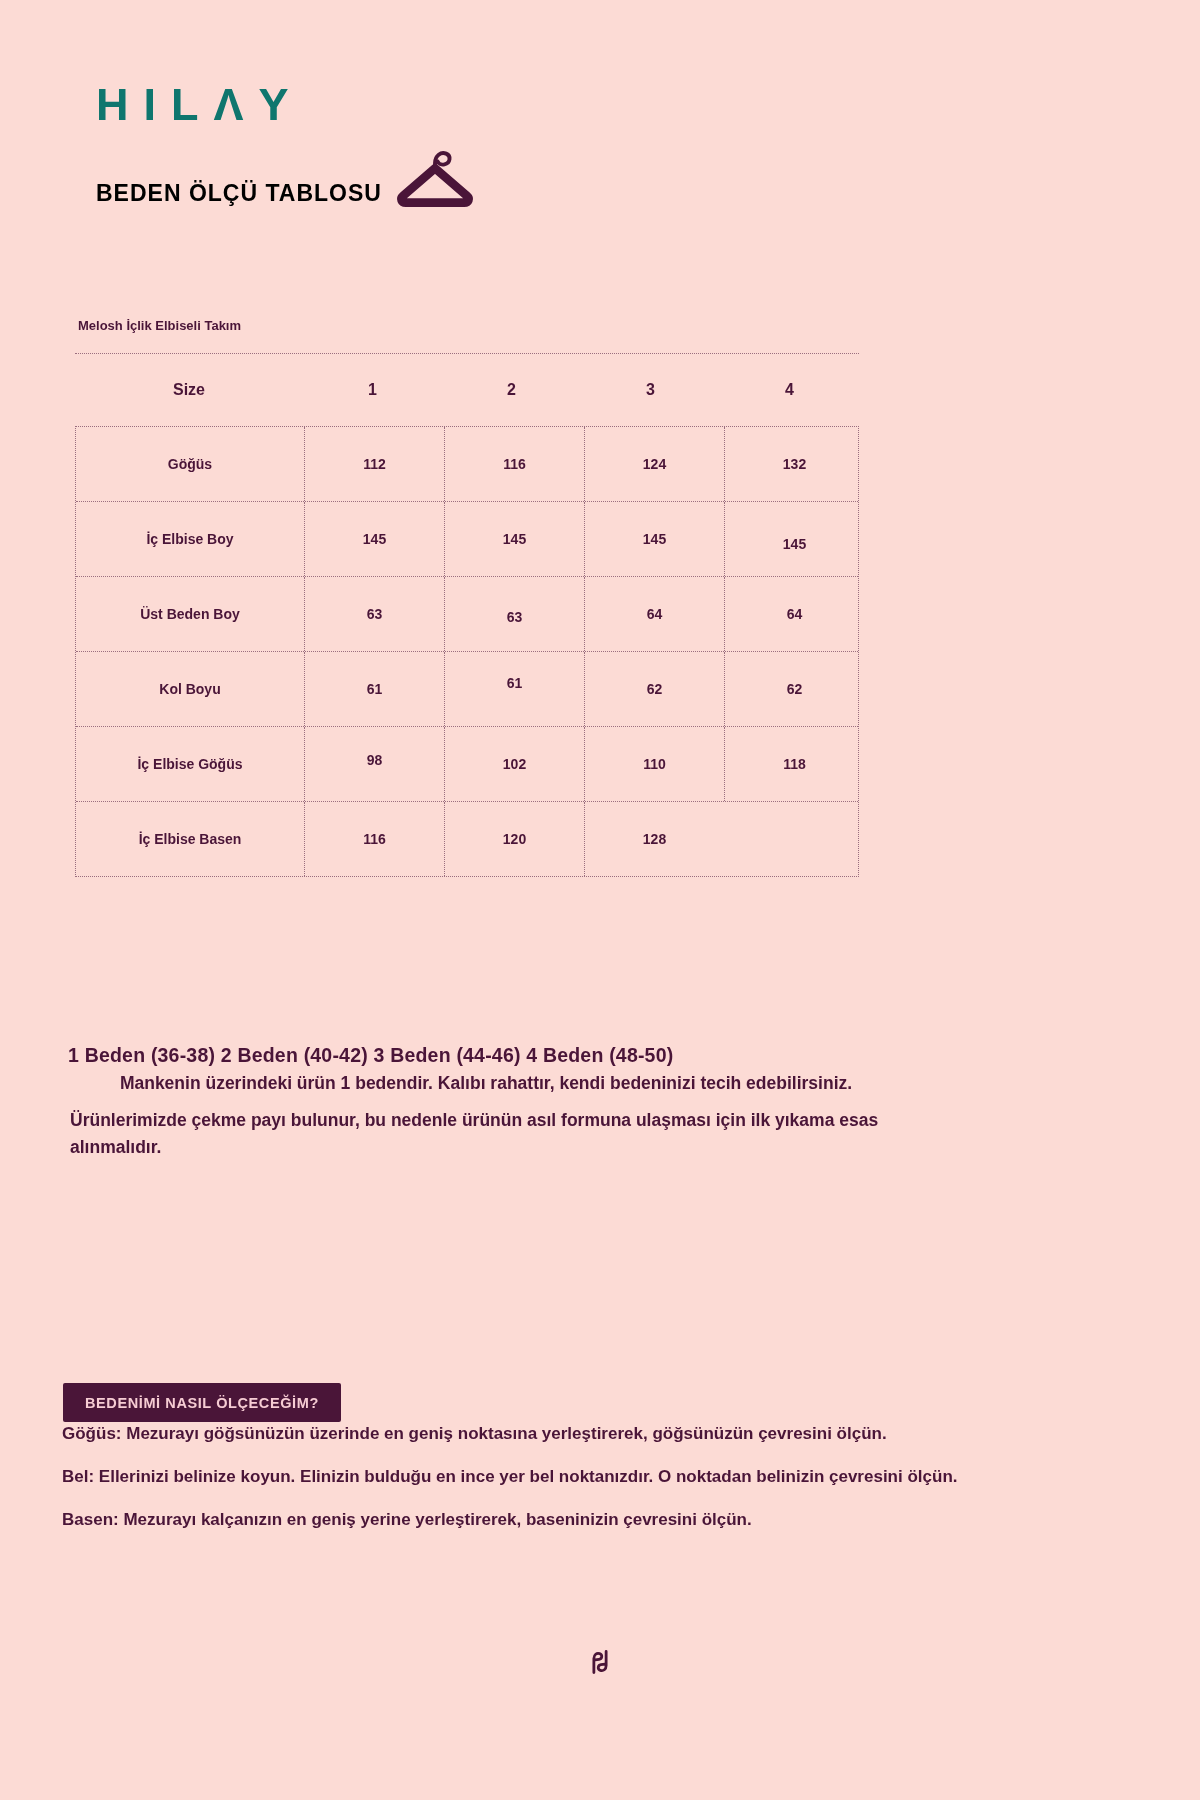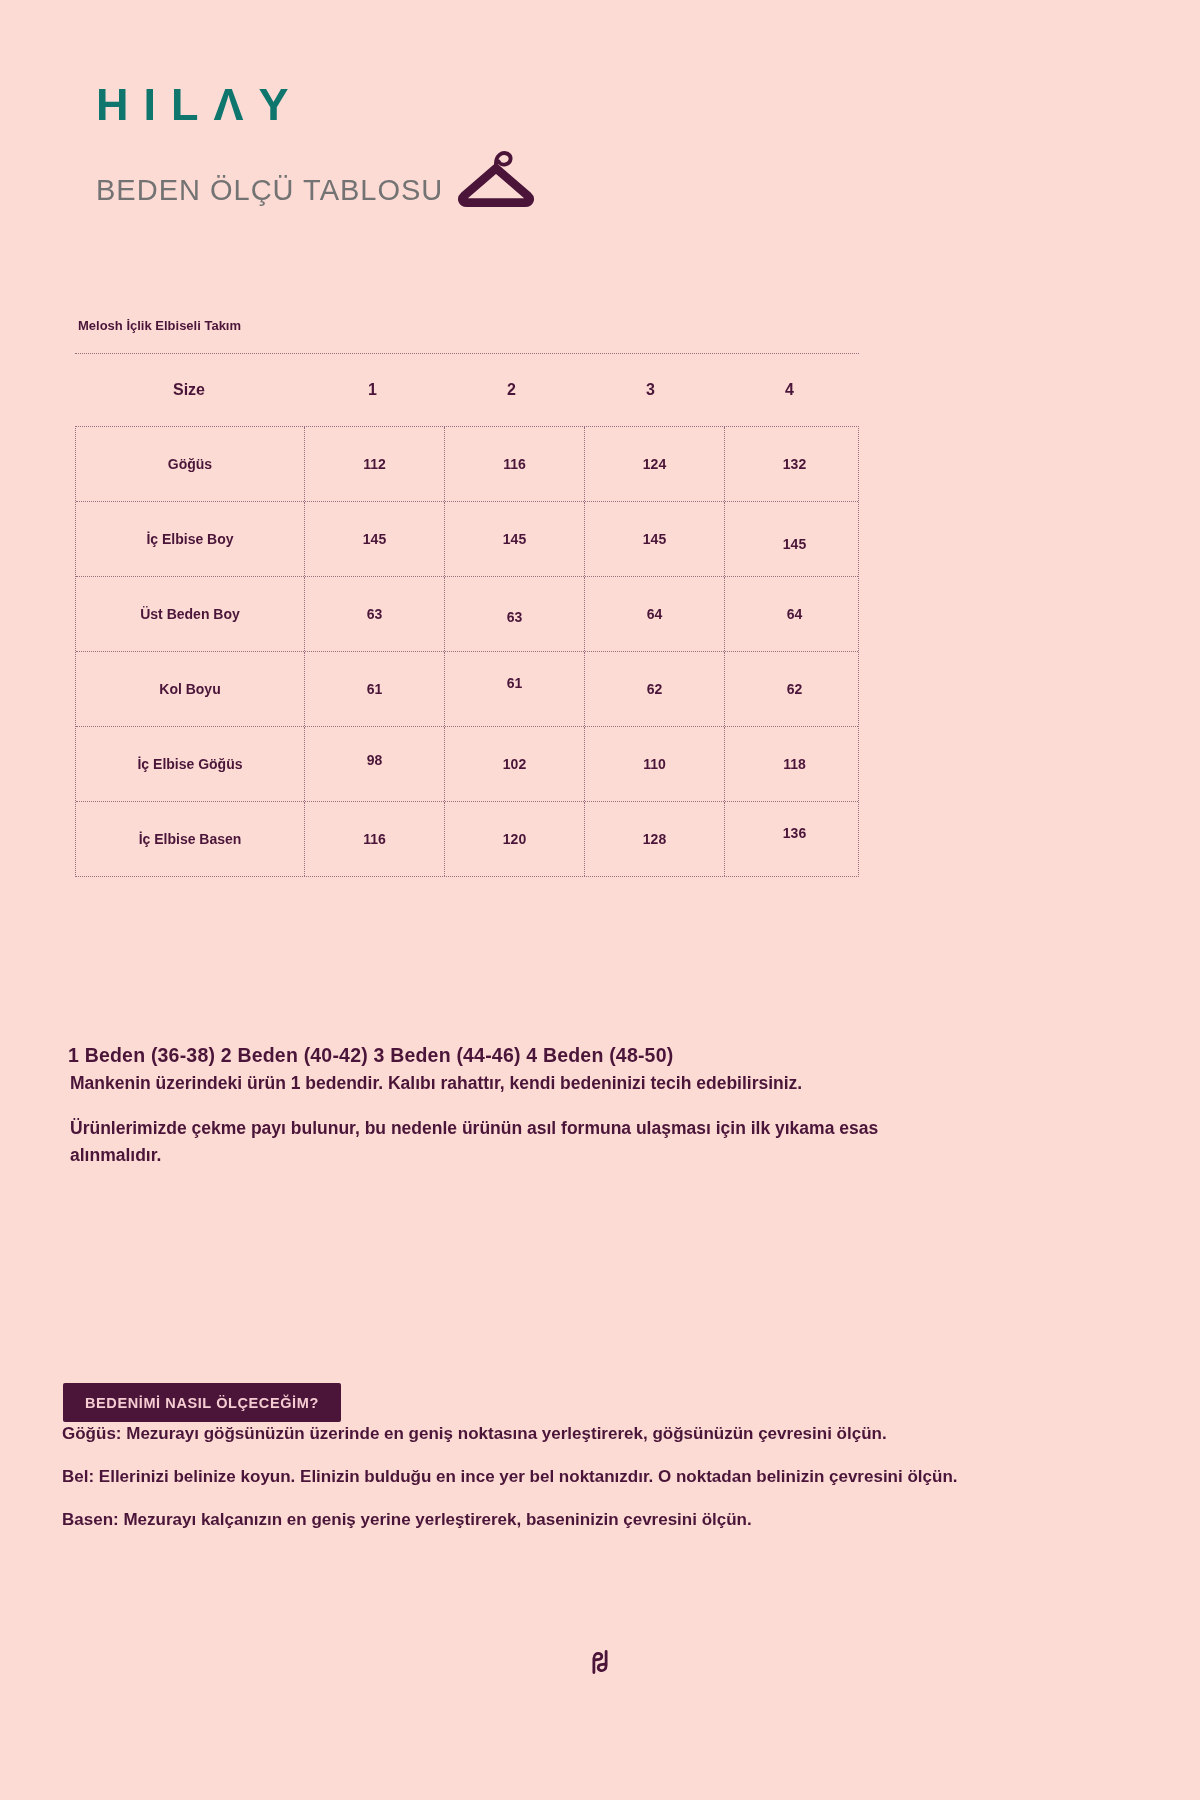--- a/index.html
+++ b/index.html
@@ -16,22 +16,22 @@
   }
 
   
   .brand{position:absolute;left:96px;top:82px;}
   .brand-name{
     font-size:45px;font-weight:600;letter-spacing:15px;
     color:#0f766e;line-height:1;
   }
   .brand-subrow{display:flex;align-items:flex-end;margin-top:16px;}
   .brand-tagline{
-    font-size:29px;font-weight:400;letter-spacing:1px;
-    color:#737373;line-height:1;padding-bottom:8px;
+    font-size:23px;font-weight:700;letter-spacing:1px;
+    color:#000000;line-height:1;padding-bottom:8px;
   }
   .hanger{margin-left:10px;}
 
   
   .table-sec{position:absolute;left:75px;top:318px;width:784px;}
   .prod-title{font-size:13px;font-weight:700;padding-left:3px;}
   .sep{
     margin-top:20px;
     border-top:1.5px dotted rgba(74,21,56,.55);
     height:0;width:100%;
@@ -60,21 +60,21 @@
 
   
   .legend{
     position:absolute;left:68px;top:1026px;
     font-size:19.5px;font-weight:700;letter-spacing:.2px;margin-top:18px;
   }
   .notes{position:absolute;left:70px;top:1070px;width:832px;}
   .notes p{
     margin:0;font-size:17.5px;font-weight:600;line-height:1.5;
   }
-  .notes p.first{margin-bottom:19px;}
+  .notes p.first{margin-bottom:11px;text-align:center;}
 
   
   .measure-btn{
     position:absolute;left:63px;top:1383px;
     background:#4a1538;color:#f6ccd3;
     border:none;border-radius:2px;
     height:39px;padding:0 22px;
     font-family:"Liberation Sans", sans-serif;
     font-size:14.5px;font-weight:700;letter-spacing:.6px;
     cursor:pointer;
@@ -197,23 +197,20 @@
         <div class="cell labelcol">İç Elbise Basen</div>
         <div class="cell">
             <span>116</span>
           </div>
         <div class="cell">
             <span>120</span>
           </div>
         <div class="cell">
             <span>128</span>
           </div>
-        <div class="cell">
-            <span>136</span>
-          </div>
       </div>
     </div>
   </section>
 
   <div class="legend">1 Beden (36-38) 2 Beden (40-42) 3 Beden (44-46) 4 Beden (48-50)</div>
 
   <div class="notes">
     <p class="first">Mankenin üzerindeki ürün 1 bedendir. Kalıbı rahattır, kendi bedeninizi tecih edebilirsiniz.</p>
     <p>Ürünlerimizde çekme payı bulunur, bu nedenle ürünün asıl formuna ulaşması için ilk yıkama esas alınmalıdır.</p>
   </div>

